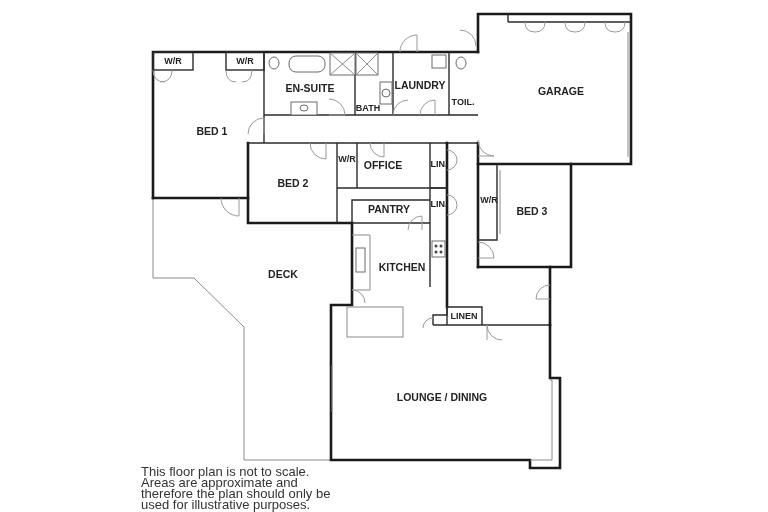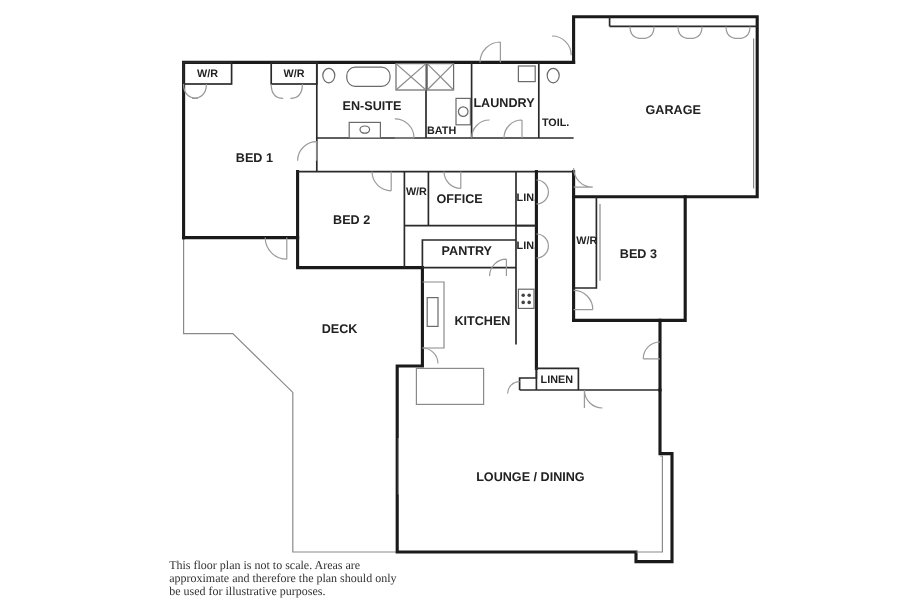--- a/index.html
+++ b/index.html
@@ -7,21 +7,21 @@
          font-family: "Liberation Sans", sans-serif; }
   svg { position: absolute; left: 0; top: 0; }
   .wall { stroke: #1a1a1a; stroke-width: 2.6; fill: none; stroke-linecap: square; }
   .iwall { stroke: #2a2a2a; stroke-width: 1.4; fill: none; }
   .thin { stroke: #8a8a8a; stroke-width: 1; fill: none; }
   .door { stroke: #9a9a9a; stroke-width: 1; fill: none; }
   .fix { stroke: #6a6a6a; stroke-width: 1; fill: #fff; }
   .lbl { font-family: "Liberation Sans", sans-serif; font-weight: bold; fill: #222; font-size: 10.5px; text-anchor: middle; dominant-baseline: middle; }
   .lbl-sm { font-size: 9px; }
   .disclaimer { position: absolute; left: 141px; top: 466px; width: 200px;
-                font-family: Liberation Serif, serif; font-size: 10px; line-height: 11px; color: #333; }
+                font-family: Liberation Sans, sans-serif; font-size: 13px; line-height: 11px; color: #333; }
 </style>
 </head>
 <body>
 
 <svg width="768" height="512" viewBox="0 0 768 512">
 
   <polyline class="thin" points="153,198 153,278 194,278 244,327 244,460 331,460"></polyline>
 
   <polyline class="wall" points="153,198 153,52 478,52"></polyline>
   <line class="wall" x1="153" y1="198" x2="248" y2="198"></line>

